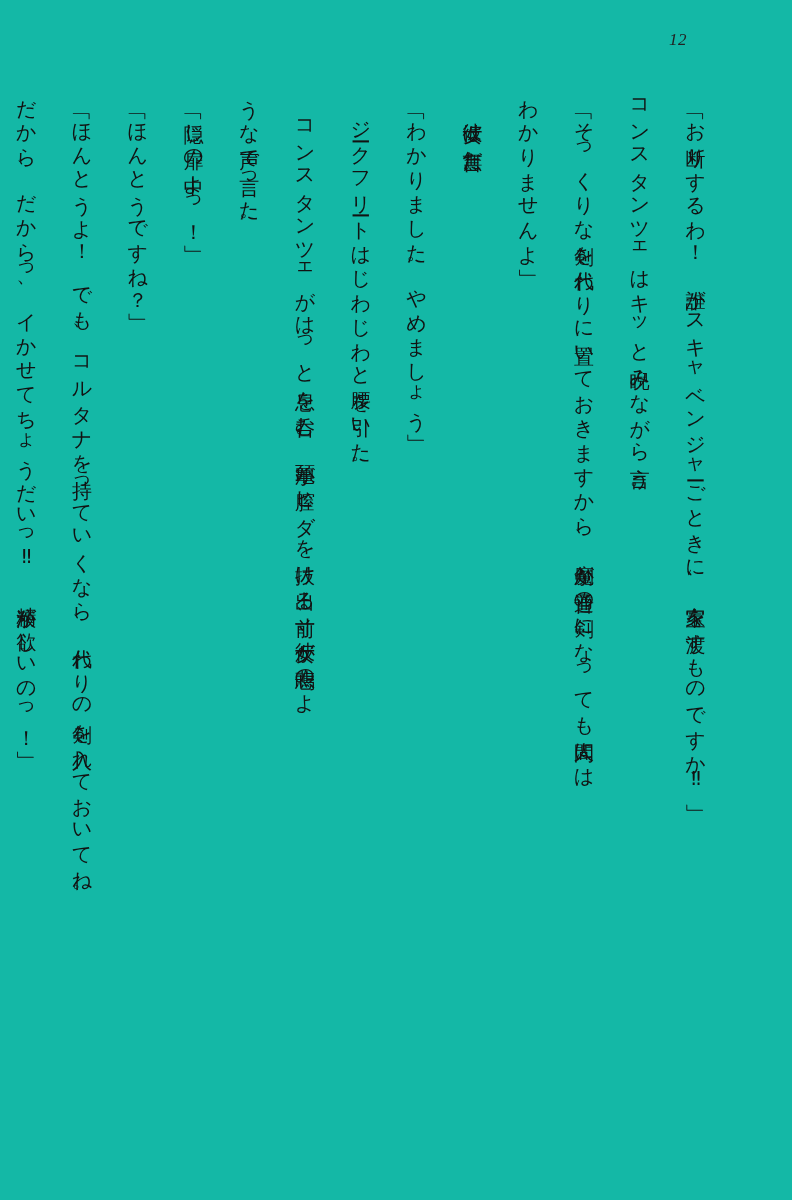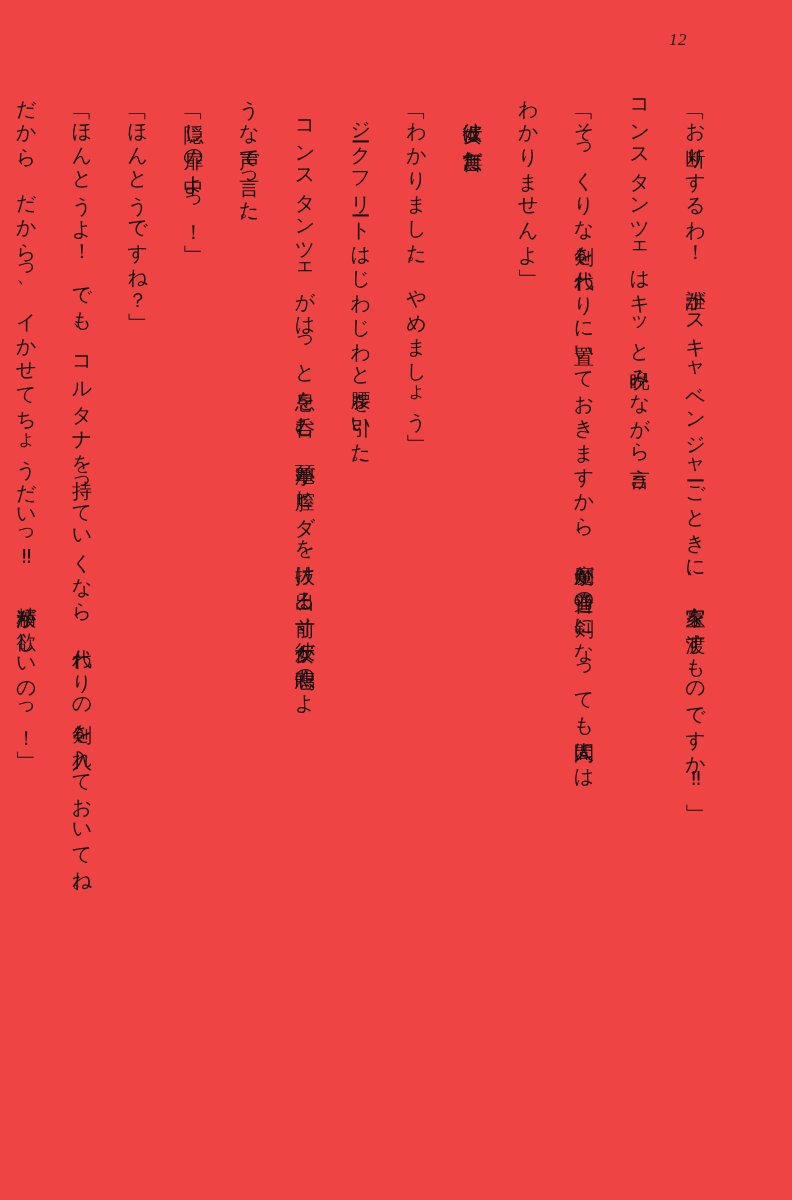--- a/index.html
+++ b/index.html
@@ -11,21 +11,21 @@
     width: 792px;
     height: 1200px;
     font-family: "Liberation Serif", "DejaVu Serif", serif;
     color: #1a1a1a;
     overflow: hidden;
   }
   .page {
     position: relative;
     width: 792px;
     height: 1200px;
-    background: #ef4444;
+    background: #14b8a6;
     box-sizing: border-box;
   }
   .page-number {
     position: absolute;
     top: 30px;
     right: 105px;
     font-size: 17px;
     font-style: italic;
     font-family: "Liberation Serif", "DejaVu Serif", serif;
     color: #222;

